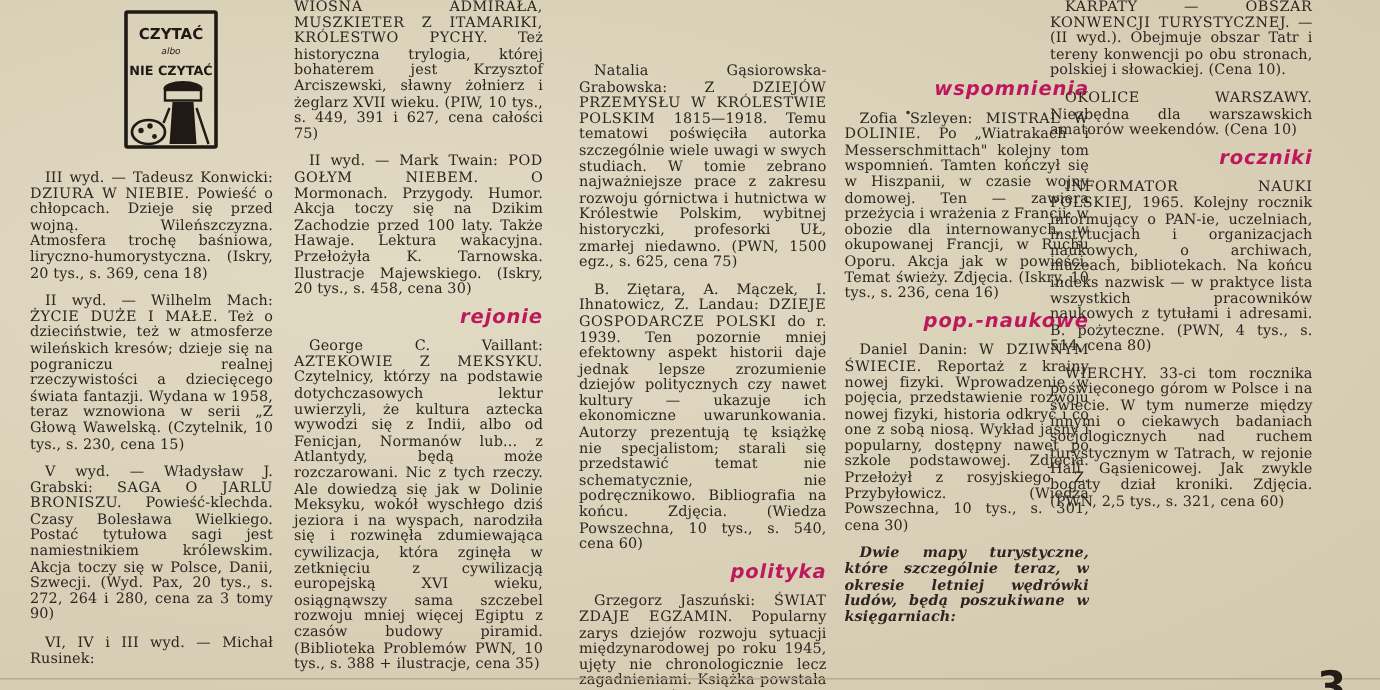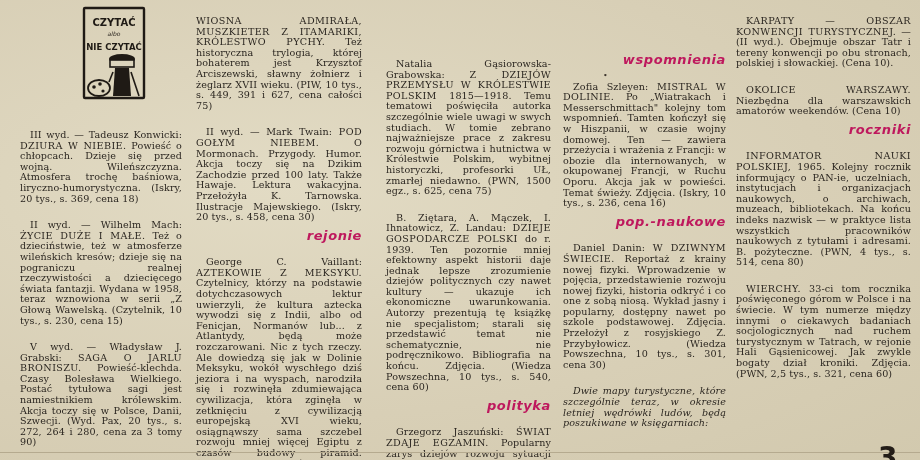--- a/index.html
+++ b/index.html
@@ -15,24 +15,24 @@
   .col {
     position: absolute; top: 0;
     font-size: 9.6px; line-height: 10.6px;
     text-align: justify;
     letter-spacing: 0.1px;
   }
   .col1 { left: 20px;  width: 162px; }
   .col2 { left: 196px; width: 166px; }
   .col3 { left: 386px; width: 165px; }
   .col4 { left: 563px; width: 163px; }
-  .col5 { left: 736px; width: 175px; }
-  p.entry { margin: 16px 0 8px 0; text-indent: 10px; }
+  .col5 { left: 700px; width: 175px; }
+  p.entry { margin: 0 0 8px 0; text-indent: 10px; }
   p.entry.noindent { text-indent: 0; }
-  p.entry.italic { font-style: italic; }
+  p.entry.italic { font-style: italic; font-weight: bold; }
   .bold { font-weight: normal; }
   .caps { letter-spacing: 0.4px; }
   h3.section {
     margin: 8px 0 9px 0;
     text-align: right;
     font-family: "DejaVu Sans", sans-serif;
     font-style: italic;
     font-weight: bold;
     font-size: 13px;
     letter-spacing: 0.6px;

